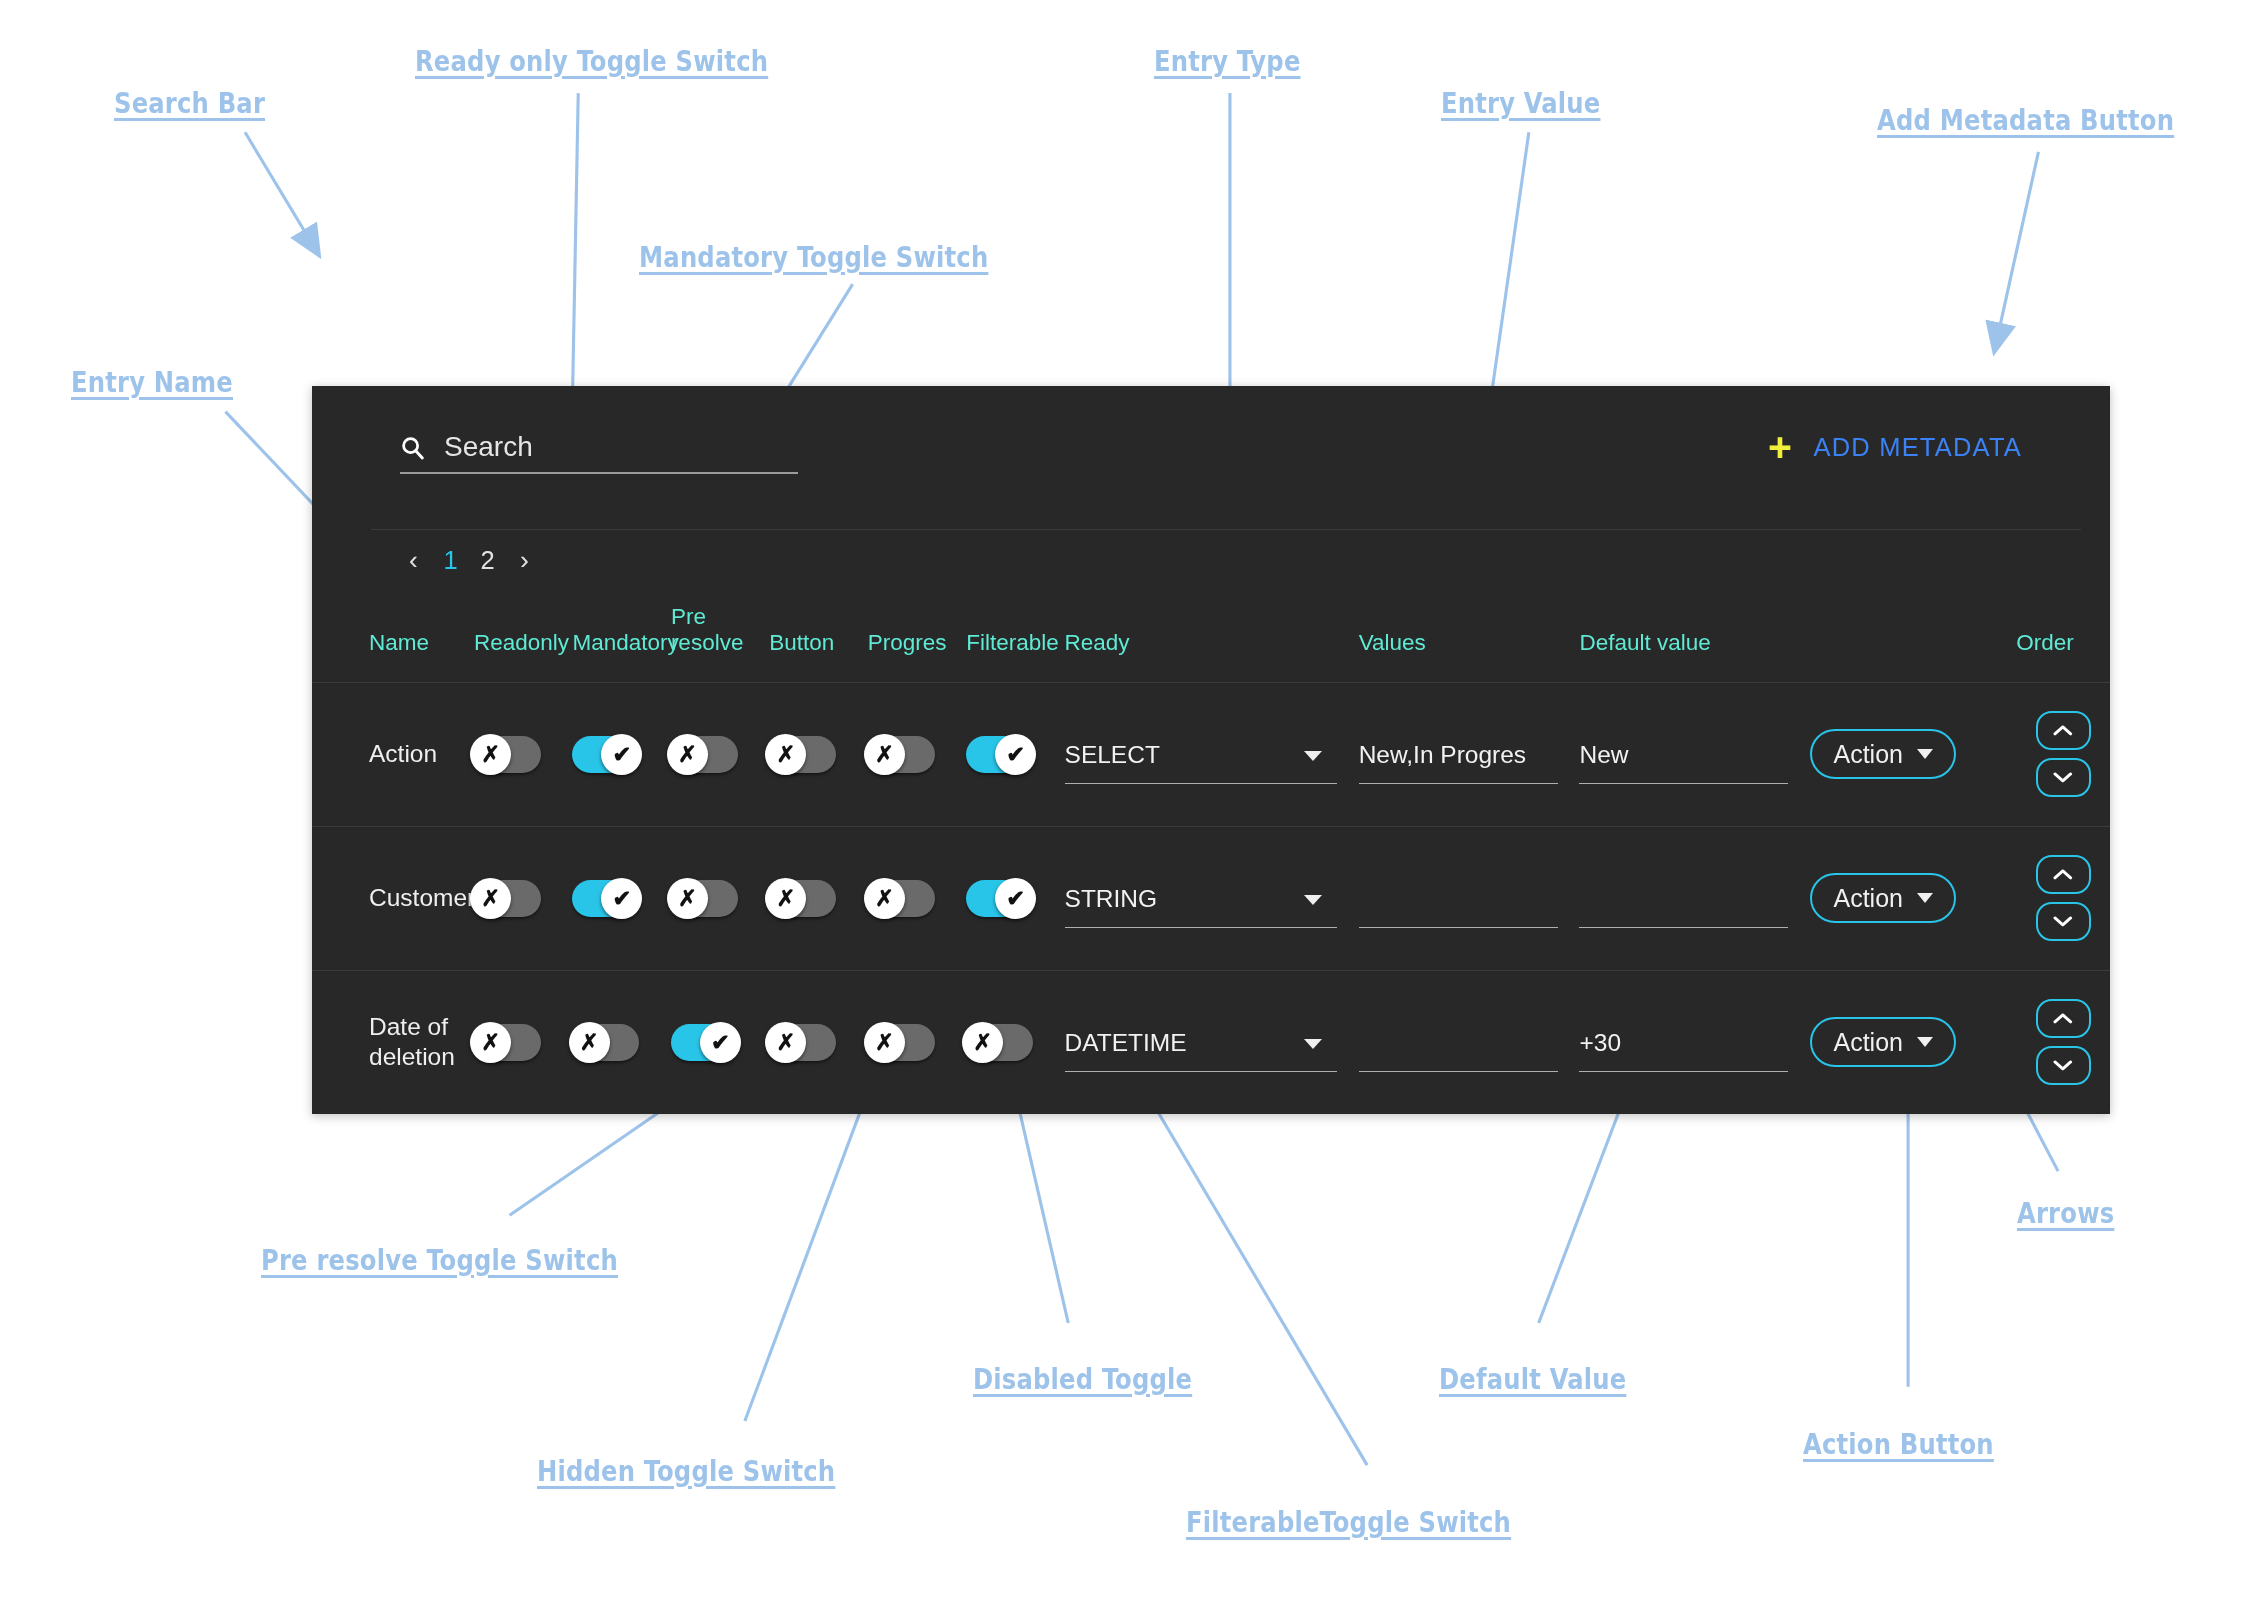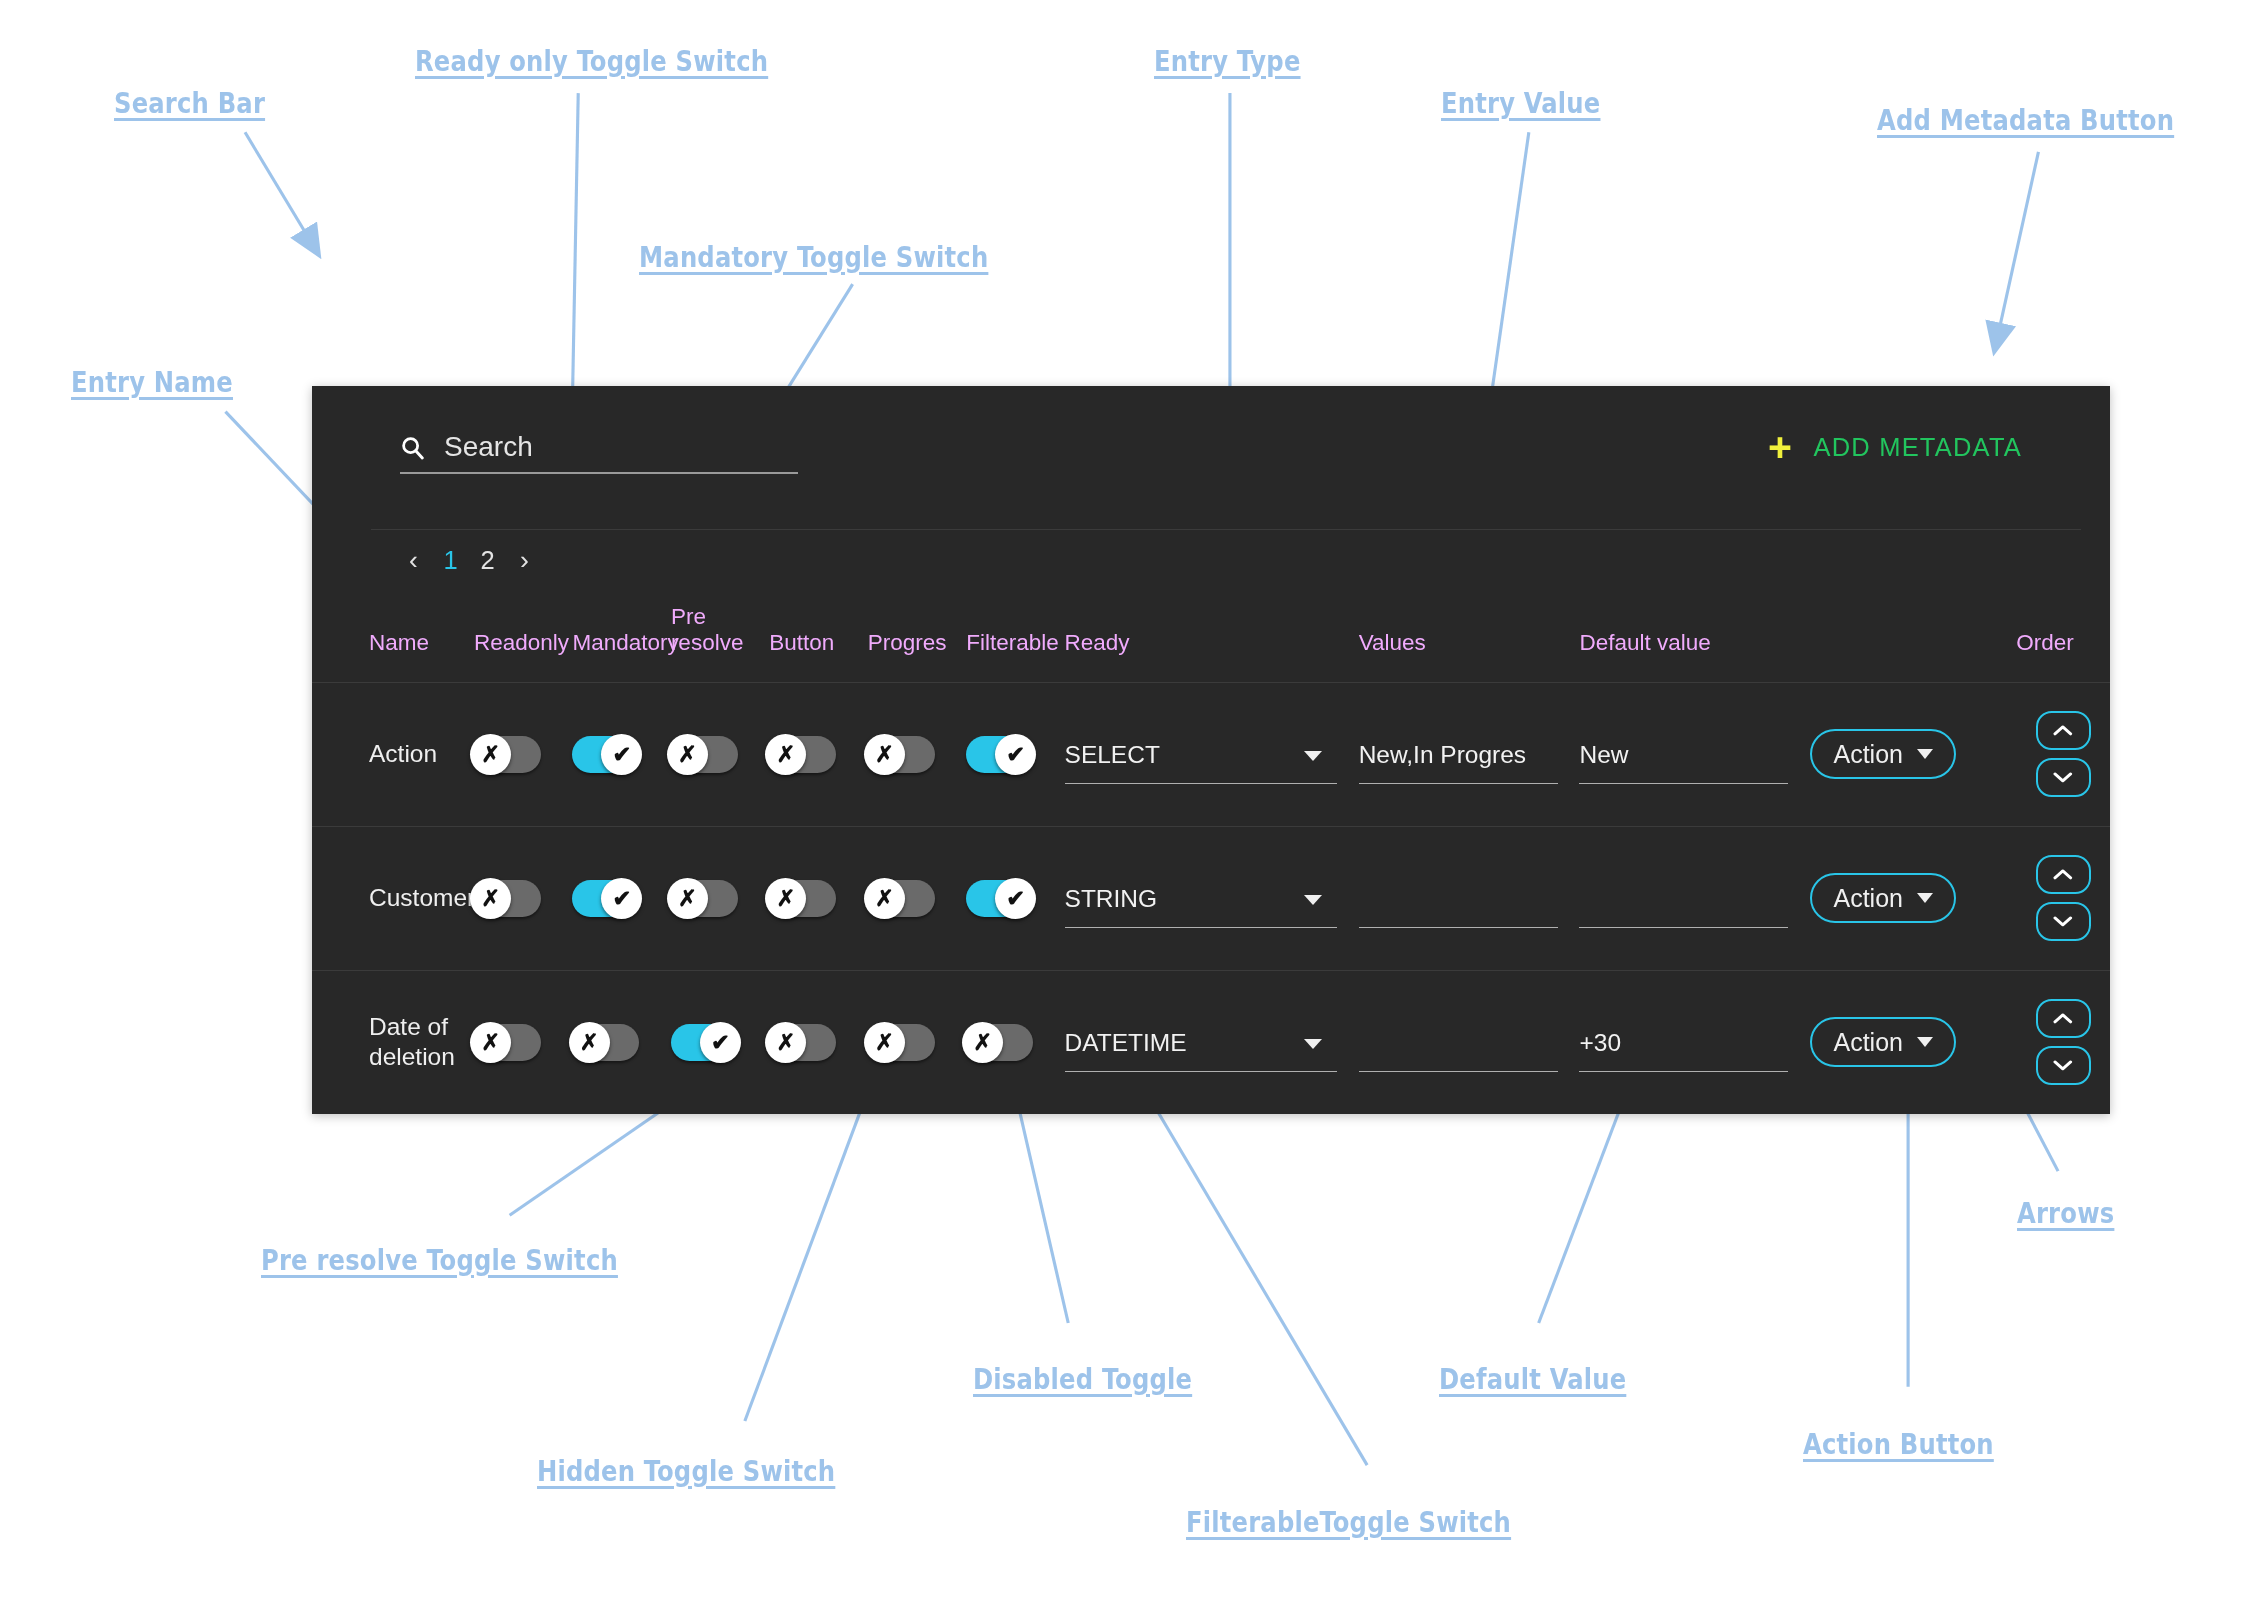--- a/index.html
+++ b/index.html
@@ -39,34 +39,34 @@
 
   
   .search-row{position:absolute;left:0;top:0;width:100%;height:143px;}
   .search-box{position:absolute;left:88px;top:47px;width:398px;}
   .search-icon{position:absolute;left:0;top:2px;width:25.5px;height:25.5px;}
   .search-ph{position:absolute;left:44px;top:-2px;font-size:28px;color:#e5e5e5;}
   .search-underline{position:absolute;left:0;top:39px;width:398px;height:2px;background:#9a9a9a;}
 
   .addmeta{position:absolute;right:88px;top:47px;display:flex;align-items:center;gap:21.6px;cursor:pointer;}
   .plus-icon{font-size:41px;line-height:29px;color:#f0f03c;font-weight:bold;}
-  .addmeta-label{font-size:25.5px;letter-spacing:1.2px;color:#22c55e;}
+  .addmeta-label{font-size:25.5px;letter-spacing:1.2px;color:#3b82f6;}
 
   .divider{position:absolute;left:59px;right:29px;height:1px;background:#3b3b3b;}
 
   
   .pager{position:absolute;left:83px;top:159px;display:flex;align-items:center;gap:0px;}
   .pg{font-size:25.5px;color:#e3e3e3;width:37px;text-align:center;cursor:pointer;}
   .pg.arrow{font-size:26.5px;color:#e3e3e3;}
   .pg.current{color:#29c5e8;}
 
   
   table.meta{position:absolute;left:0;top:218px;width:100%;border-collapse:collapse;table-layout:fixed;}
   table.meta th{
-    font-weight:normal;font-size:22.5px;color:#f0abfc;text-align:left;
+    font-weight:normal;font-size:22.5px;color:#5eead4;text-align:left;
     padding:0 0 25.5px 0;vertical-align:bottom;
   }
   table.meta td{
     padding:0;vertical-align:middle;border-top:1px solid #3b3b3b;height:143px;
   }
   .c-name{width:135px;}
   .c-tog{width:82px;}
   .c-type{width:245px;}
   .c-val{width:184px;}
   .c-def{width:192px;}

